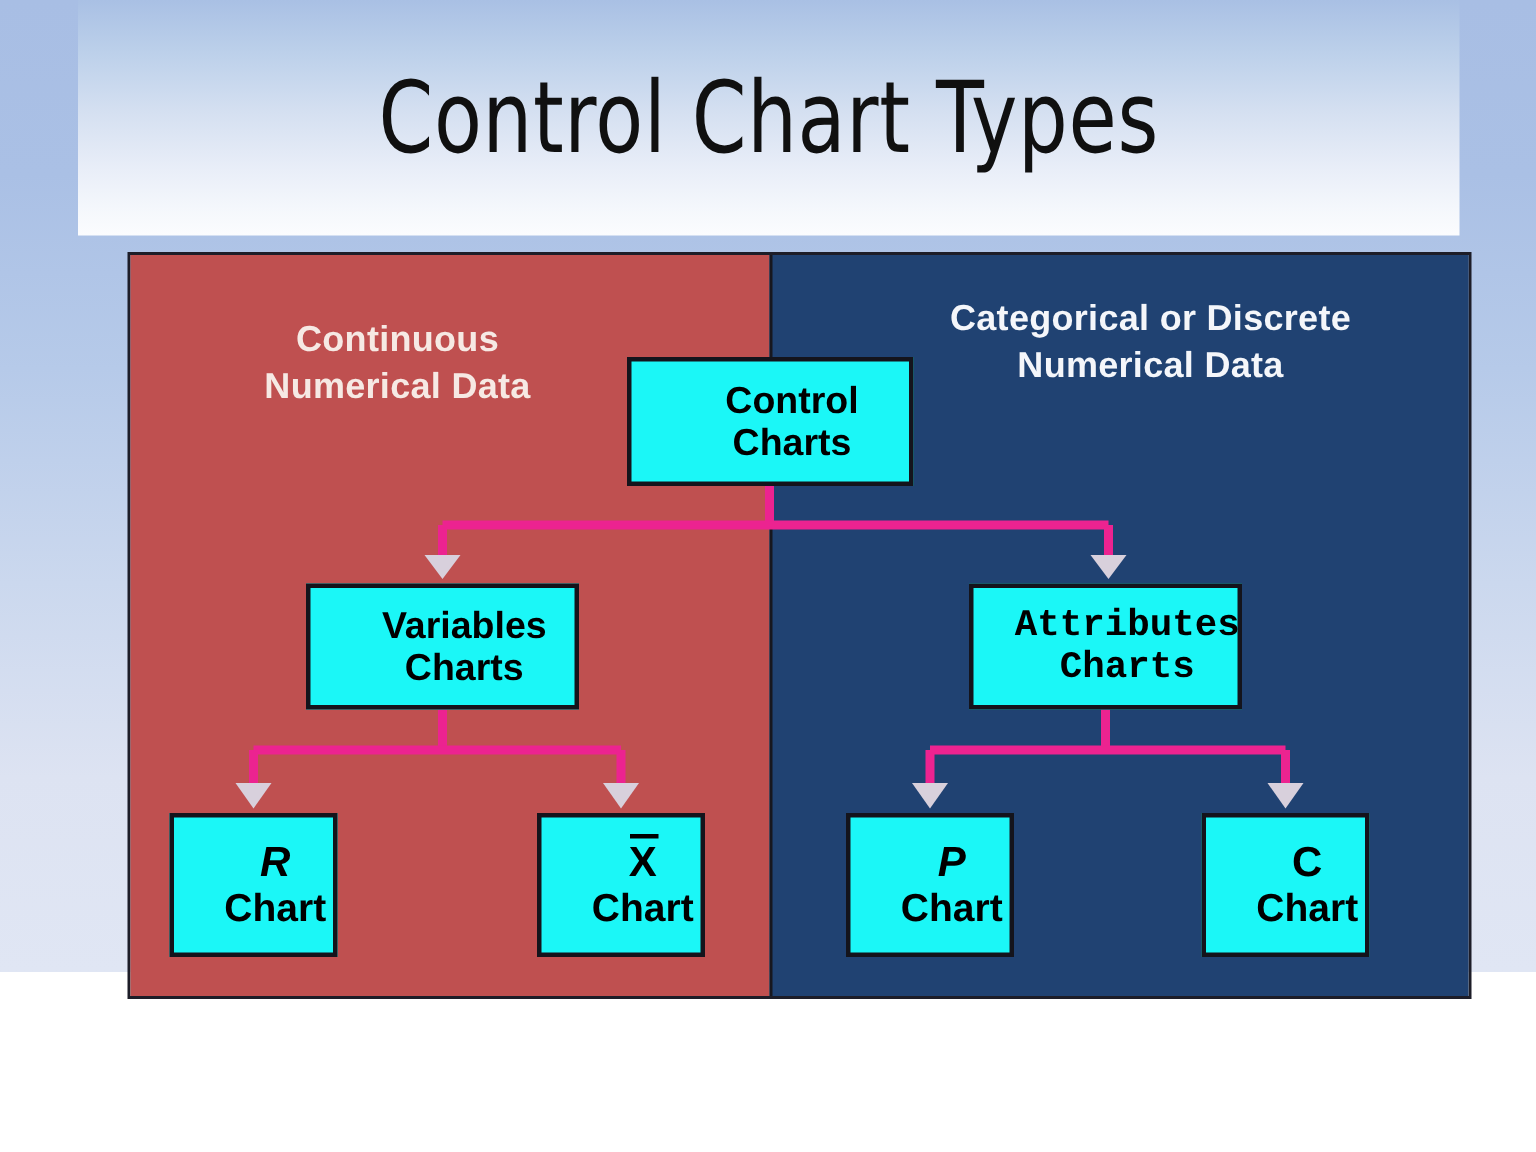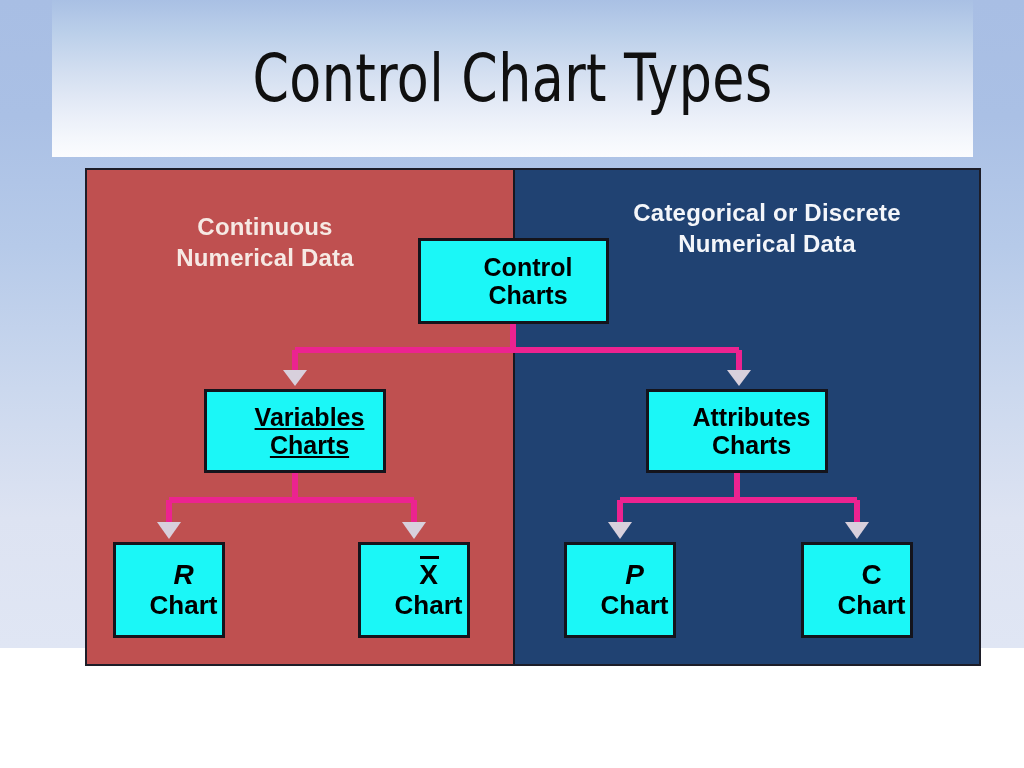--- a/index.html
+++ b/index.html
@@ -148,28 +148,28 @@
     width: 191px;
     height: 86px;
     font-size: 25px;
   }
   #node-variables {
     left: 117px;
     top: 219px;
     width: 182px;
     height: 84px;
     font-size: 25px;
-    text-decoration: underline;
   }
   #node-attributes {
     left: 559px;
     top: 219px;
     width: 182px;
     height: 84px;
     font-size: 25px;
+    font-family: Liberation Mono, monospace;
   }
   .leaf {
     width: 112px;
     height: 96px;
     top: 372px;
     font-size: 26px;
   }
   #node-r    { left: 26px; }
   #node-xbar { left: 271px; }
   #node-p    { left: 477px; }

